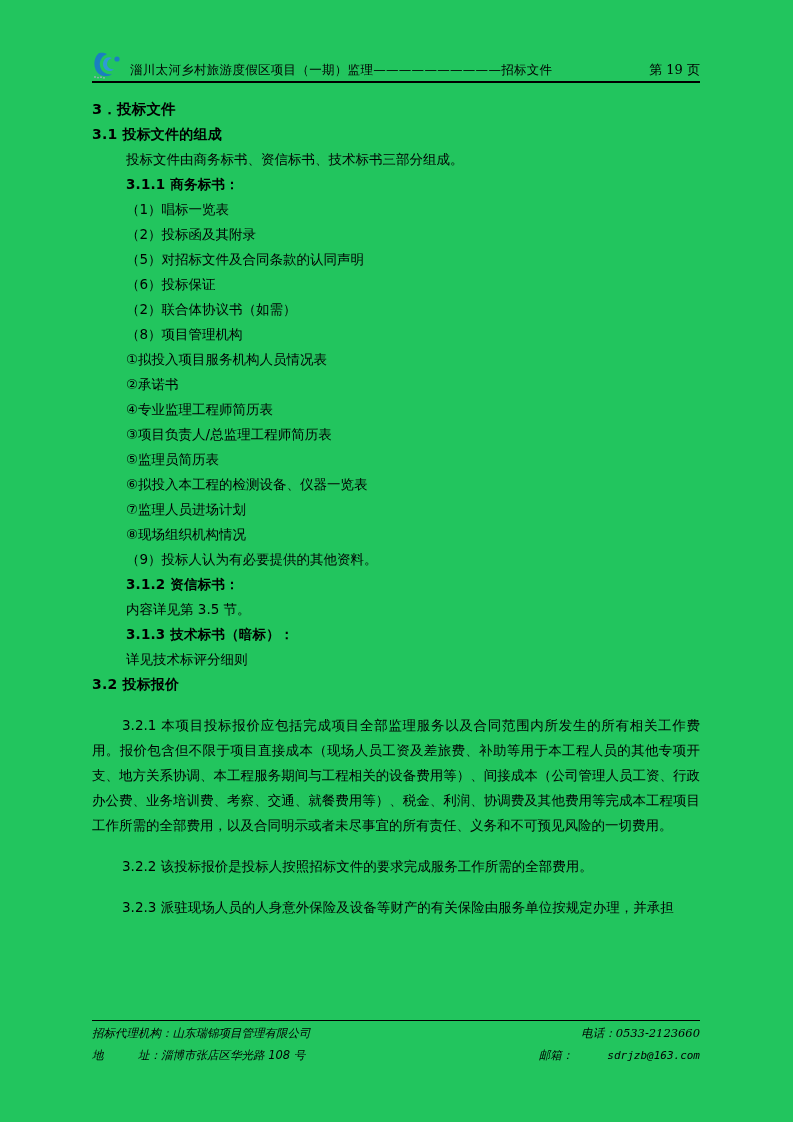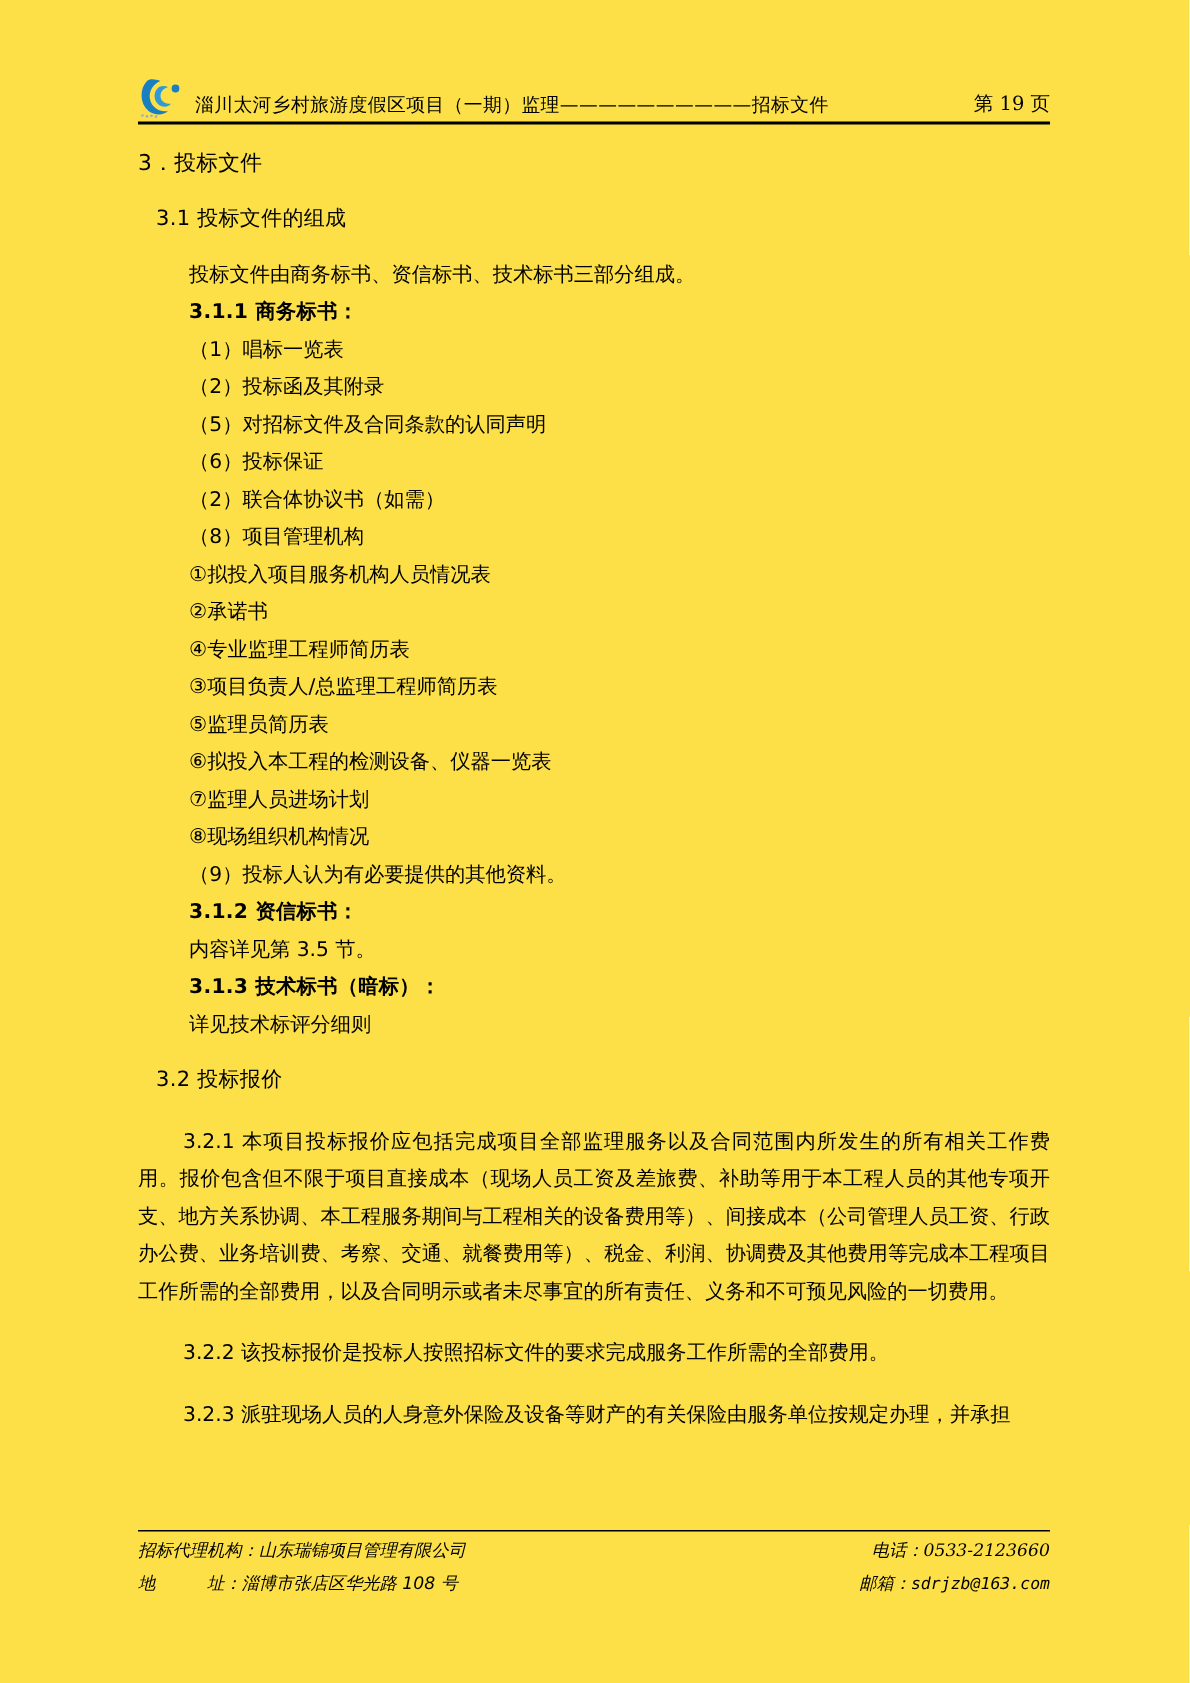--- a/index.html
+++ b/index.html
@@ -4,21 +4,21 @@
 <style>
   html, body {
     margin: 0;
     padding: 0;
     background: #ffffff;
   }
   .page {
     position: relative;
     width: 793px;
     height: 1122px;
-    background: #fde047;
+    background: #22c55e;
     font-family: "DejaVu Sans", "Liberation Sans", sans-serif;
     color: #000000;
     box-sizing: border-box;
     overflow: hidden;
   }
 
   
   .header {
     position: absolute;
     top: 48px;
@@ -73,30 +73,30 @@
 
   
   .content {
     position: absolute;
     top: 96px;
     left: 92px;
     width: 608px;
   }
   .h2 {
     font-size: 14.5px;
-    font-weight: normal;
+    font-weight: bold;
     line-height: 26px;
     margin: 0;
     letter-spacing: 0.2px;
   }
   .h3 {
     font-size: 14px;
-    font-weight: normal;
-    line-height: 25px;
-    margin: 12px;
+    font-weight: bold;
+    line-height: 25px;
+    margin: 0;
     letter-spacing: 0.2px;
   }
   .h4 {
     font-size: 13.5px;
     font-weight: bold;
     line-height: 25px;
     margin: 0 0 0 34px;
     letter-spacing: 0.2px;
   }
   .p-indent {
@@ -141,21 +141,21 @@
   .footer-row {
     display: flex;
     justify-content: space-between;
     font-size: 11.5px;
     line-height: 19px;
     padding-top: 3px;
     font-style: italic;
   }
   .footer-left { white-space: nowrap; }
   .footer-right { white-space: nowrap; }
-  .mono { font-family: "DejaVu Sans Mono", "Liberation Mono", monospace; font-size: 11px; }
+  .mono { font-family: "DejaVu Sans Mono", "Liberation Mono", monospace; font-size: 11px; margin-left: 34px; }
   .num { font-family: "DejaVu Serif", "Liberation Serif", serif; }
 </style>
 </head>
 <body>
 
 <div class="page">
 
   <div class="header">
     <div class="header-inner">
       <div class="header-left">

